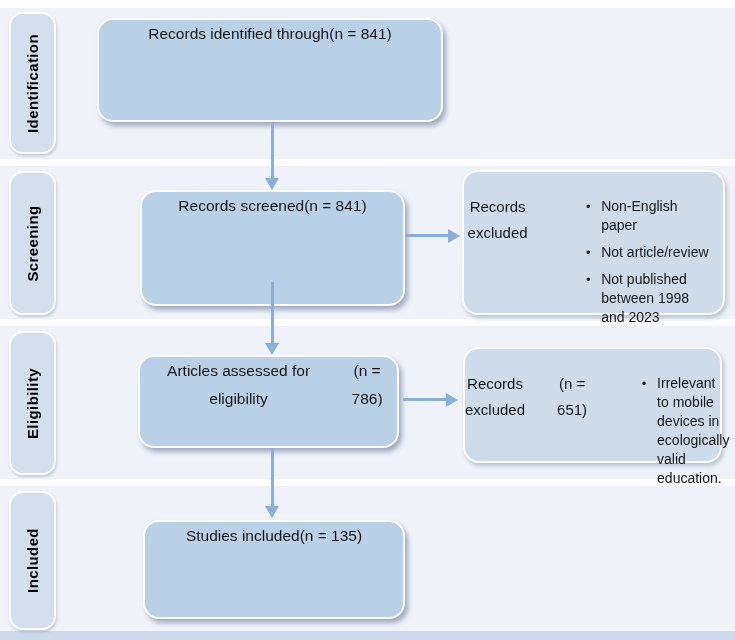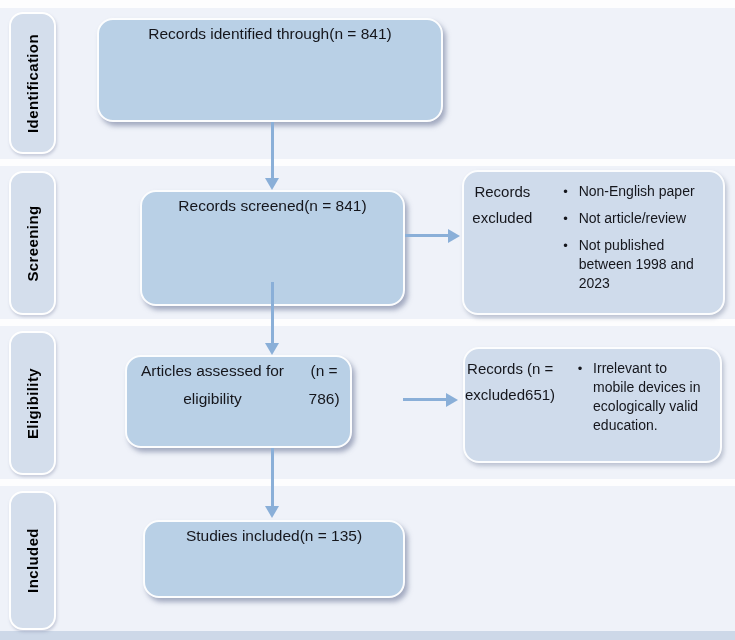--- a/index.html
+++ b/index.html
@@ -64,21 +64,22 @@
     box-shadow:3px 4px 5px rgba(100,112,145,.55);
     font-size:15.5px;
     line-height:28px;
   }
   .node.side{
     background:var(--side-box-fill);
     box-shadow:2px 3px 4px rgba(110,122,150,.4);
     font-size:15px;
     line-height:26px;
     justify-content:flex-start;
-    padding-top:7px;
+    padding-top:22px;
+    gap:32px;
   }
   .bullets{
     list-style:none;
     margin:3px 0 0;padding:0;
     text-align:left;
     font-size:14px;
     line-height:19px;
   }
   .bullets li{
     display:flex;
@@ -131,26 +132,26 @@
   <div class="node main" style="left:97px;top:18px;width:346px;height:104px;">
     <div>Records identified through</div>
     <div>(n = 841)</div>
   </div>
 
   <div class="node main" style="left:140px;top:190px;width:265px;height:116px;">
     <div>Records screened</div>
     <div>(n = 841)</div>
   </div>
 
-  <div class="node main" style="left:125px;top:355px;width:227px;height:93px;">
+  <div class="node main" style="left:138px;top:355px;width:261px;height:93px;">
     <div>Articles assessed for eligibility</div>
     <div>(n = 786)</div>
   </div>
 
-  <div class="node main" style="left:143px;top:520px;width:262px;height:78px;">
+  <div class="node main" style="left:143px;top:520px;width:262px;height:99px;">
     <div>Studies included</div>
     <div>(n = 135)</div>
   </div>
 
   <div class="node side" style="left:462px;top:170px;width:263px;height:145px;">
     <div>Records excluded</div>
     <ul class="bullets">
       <li>
         <span class="marker">•</span>
         <span>Non-English paper</span>

